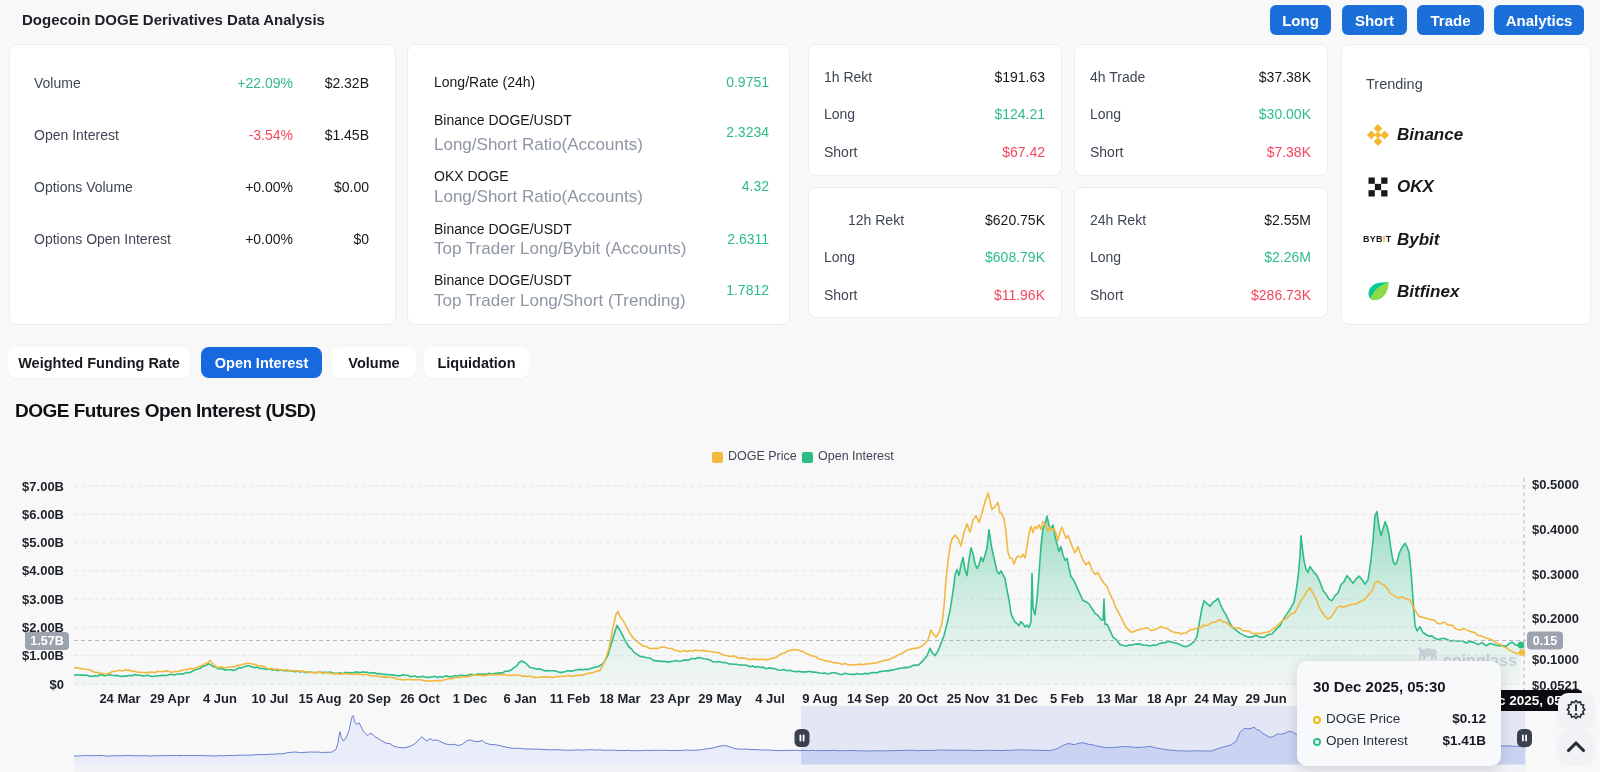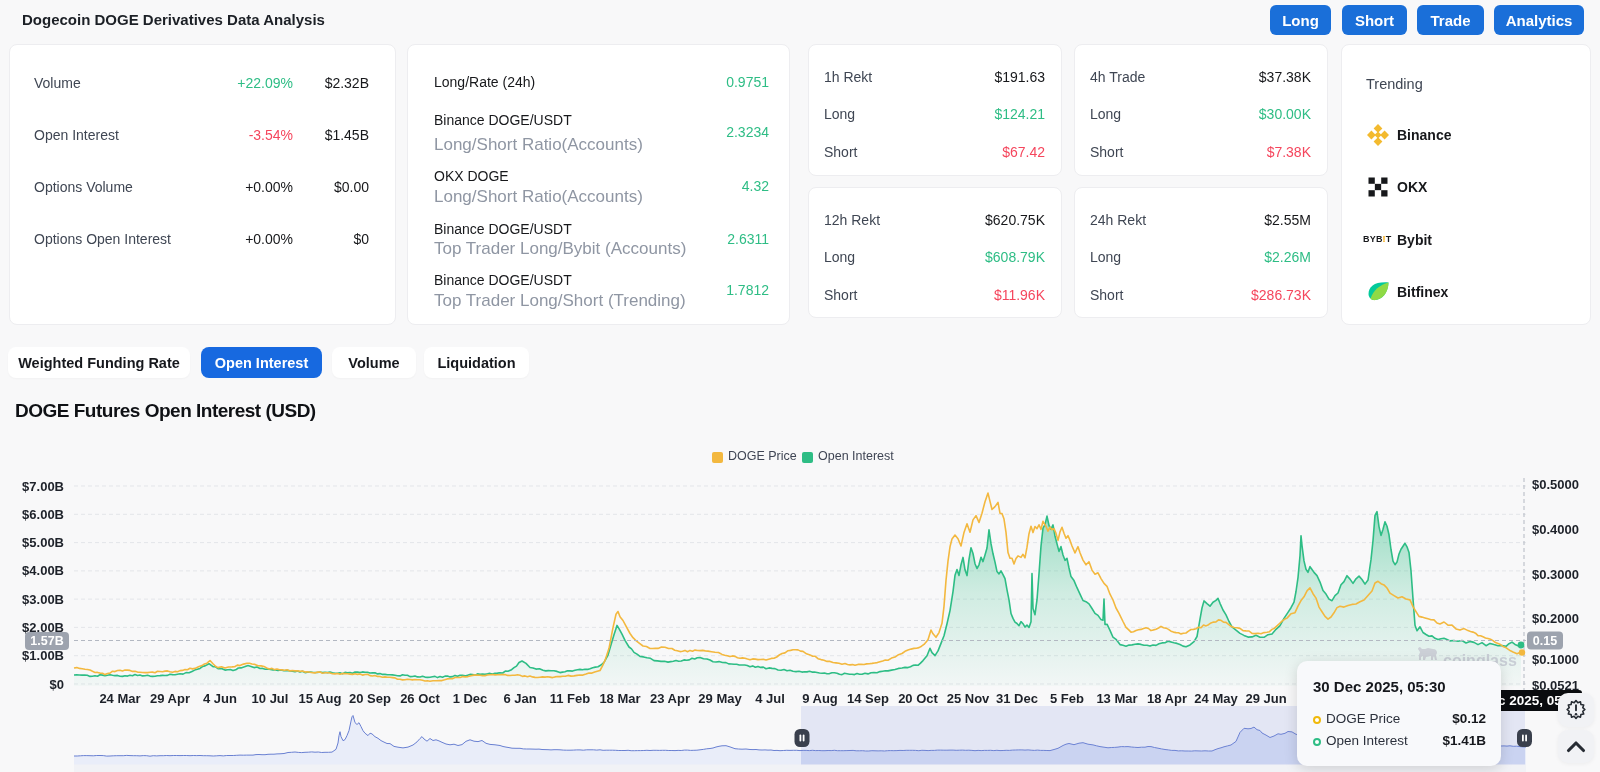--- a/index.html
+++ b/index.html
@@ -7,21 +7,21 @@
 .tab{position:absolute;top:347px;height:31px;background:#fff;border-radius:8px;color:#16181d;font-size:14.5px;font-weight:bold;display:flex;align-items:center;justify-content:center;box-shadow:0 1px 2px rgba(0,0,0,0.03);}
 .r{position:absolute;left:0;right:0;height:18px;line-height:18px;font-size:14px;}
 .lb{position:absolute;left:24px;color:#3f4653;}
 .pc{position:absolute;right:102px;text-align:center;margin-left:27px;}
 .vl{position:absolute;right:26px;color:#17181b;}
 .r2m{position:absolute;left:26px;font-size:14px;color:#17181b;height:17px;line-height:17px;}
 .r2s{position:absolute;left:26px;font-size:17px;color:#8f96a3;height:15px;line-height:15px;}
 .r2v{position:absolute;right:20px;font-size:14px;color:#2ebd85;height:17px;line-height:17px;}
 .rk{position:absolute;left:15px;font-size:14px;color:#3f4653;height:18px;line-height:18px;}
 .rv{position:absolute;right:16px;font-size:14px;color:#17181b;height:18px;line-height:18px;}
-.tr{position:absolute;left:20px;font-size:14px;font-weight:bold;color:#17181b;height:26px;line-height:26px;}
+.tr{position:absolute;left:20px;font-size:17px;font-weight:bold;color:#17181b;height:26px;line-height:26px;font-style:italic;}
 </style></head><body>
 <div style="position:absolute;left:22px;top:11px;font-size:15px;font-weight:bold;color:#1c2026;">Dogecoin DOGE Derivatives Data Analysis</div>
 <div class="btn" style="left:1270px;width:61px;">Long</div>
 <div class="btn" style="left:1342px;width:65px;">Short</div>
 <div class="btn" style="left:1417px;width:67px;">Trade</div>
 <div class="btn" style="left:1494px;width:90px;">Analytics</div>
 <div class="card" style="left:9px;top:44px;width:387px;height:281px;">
 <div class="r" style="top:29px">
       <span class="lb">Volume</span>
       <span class="pc" style="color:#2ebd85">+22.09%</span>
@@ -61,21 +61,21 @@
 </div>
 <div class="card" style="left:808px;top:44px;width:254px;height:132px;">
     <div class="rk" style="top:23px;">1h Rekt</div>
     <div class="rv" style="top:23px;">$191.63</div>
     <div class="rk" style="top:60px;">Long</div>
     <div class="rv" style="top:60px;color:#2ebd85">$124.21</div>
     <div class="rk" style="top:98px;">Short</div>
     <div class="rv" style="top:98px;color:#f5465d">$67.42</div>
   </div>
 <div class="card" style="left:808px;top:187px;width:254px;height:131px;">
-    <div class="rk" style="top:23px;">12h Rekt</div>
+    <div class="rk" style="top:23px;margin-left:24px;">12h Rekt</div>
     <div class="rv" style="top:23px;">$620.75K</div>
     <div class="rk" style="top:60px;">Long</div>
     <div class="rv" style="top:60px;color:#2ebd85">$608.79K</div>
     <div class="rk" style="top:98px;">Short</div>
     <div class="rv" style="top:98px;color:#f5465d">$11.96K</div>
   </div>
 <div class="card" style="left:1074px;top:44px;width:254px;height:132px;">
     <div class="rk" style="top:23px;">4h Trade</div>
     <div class="rv" style="top:23px;">$37.38K</div>
     <div class="rk" style="top:60px;">Long</div>

